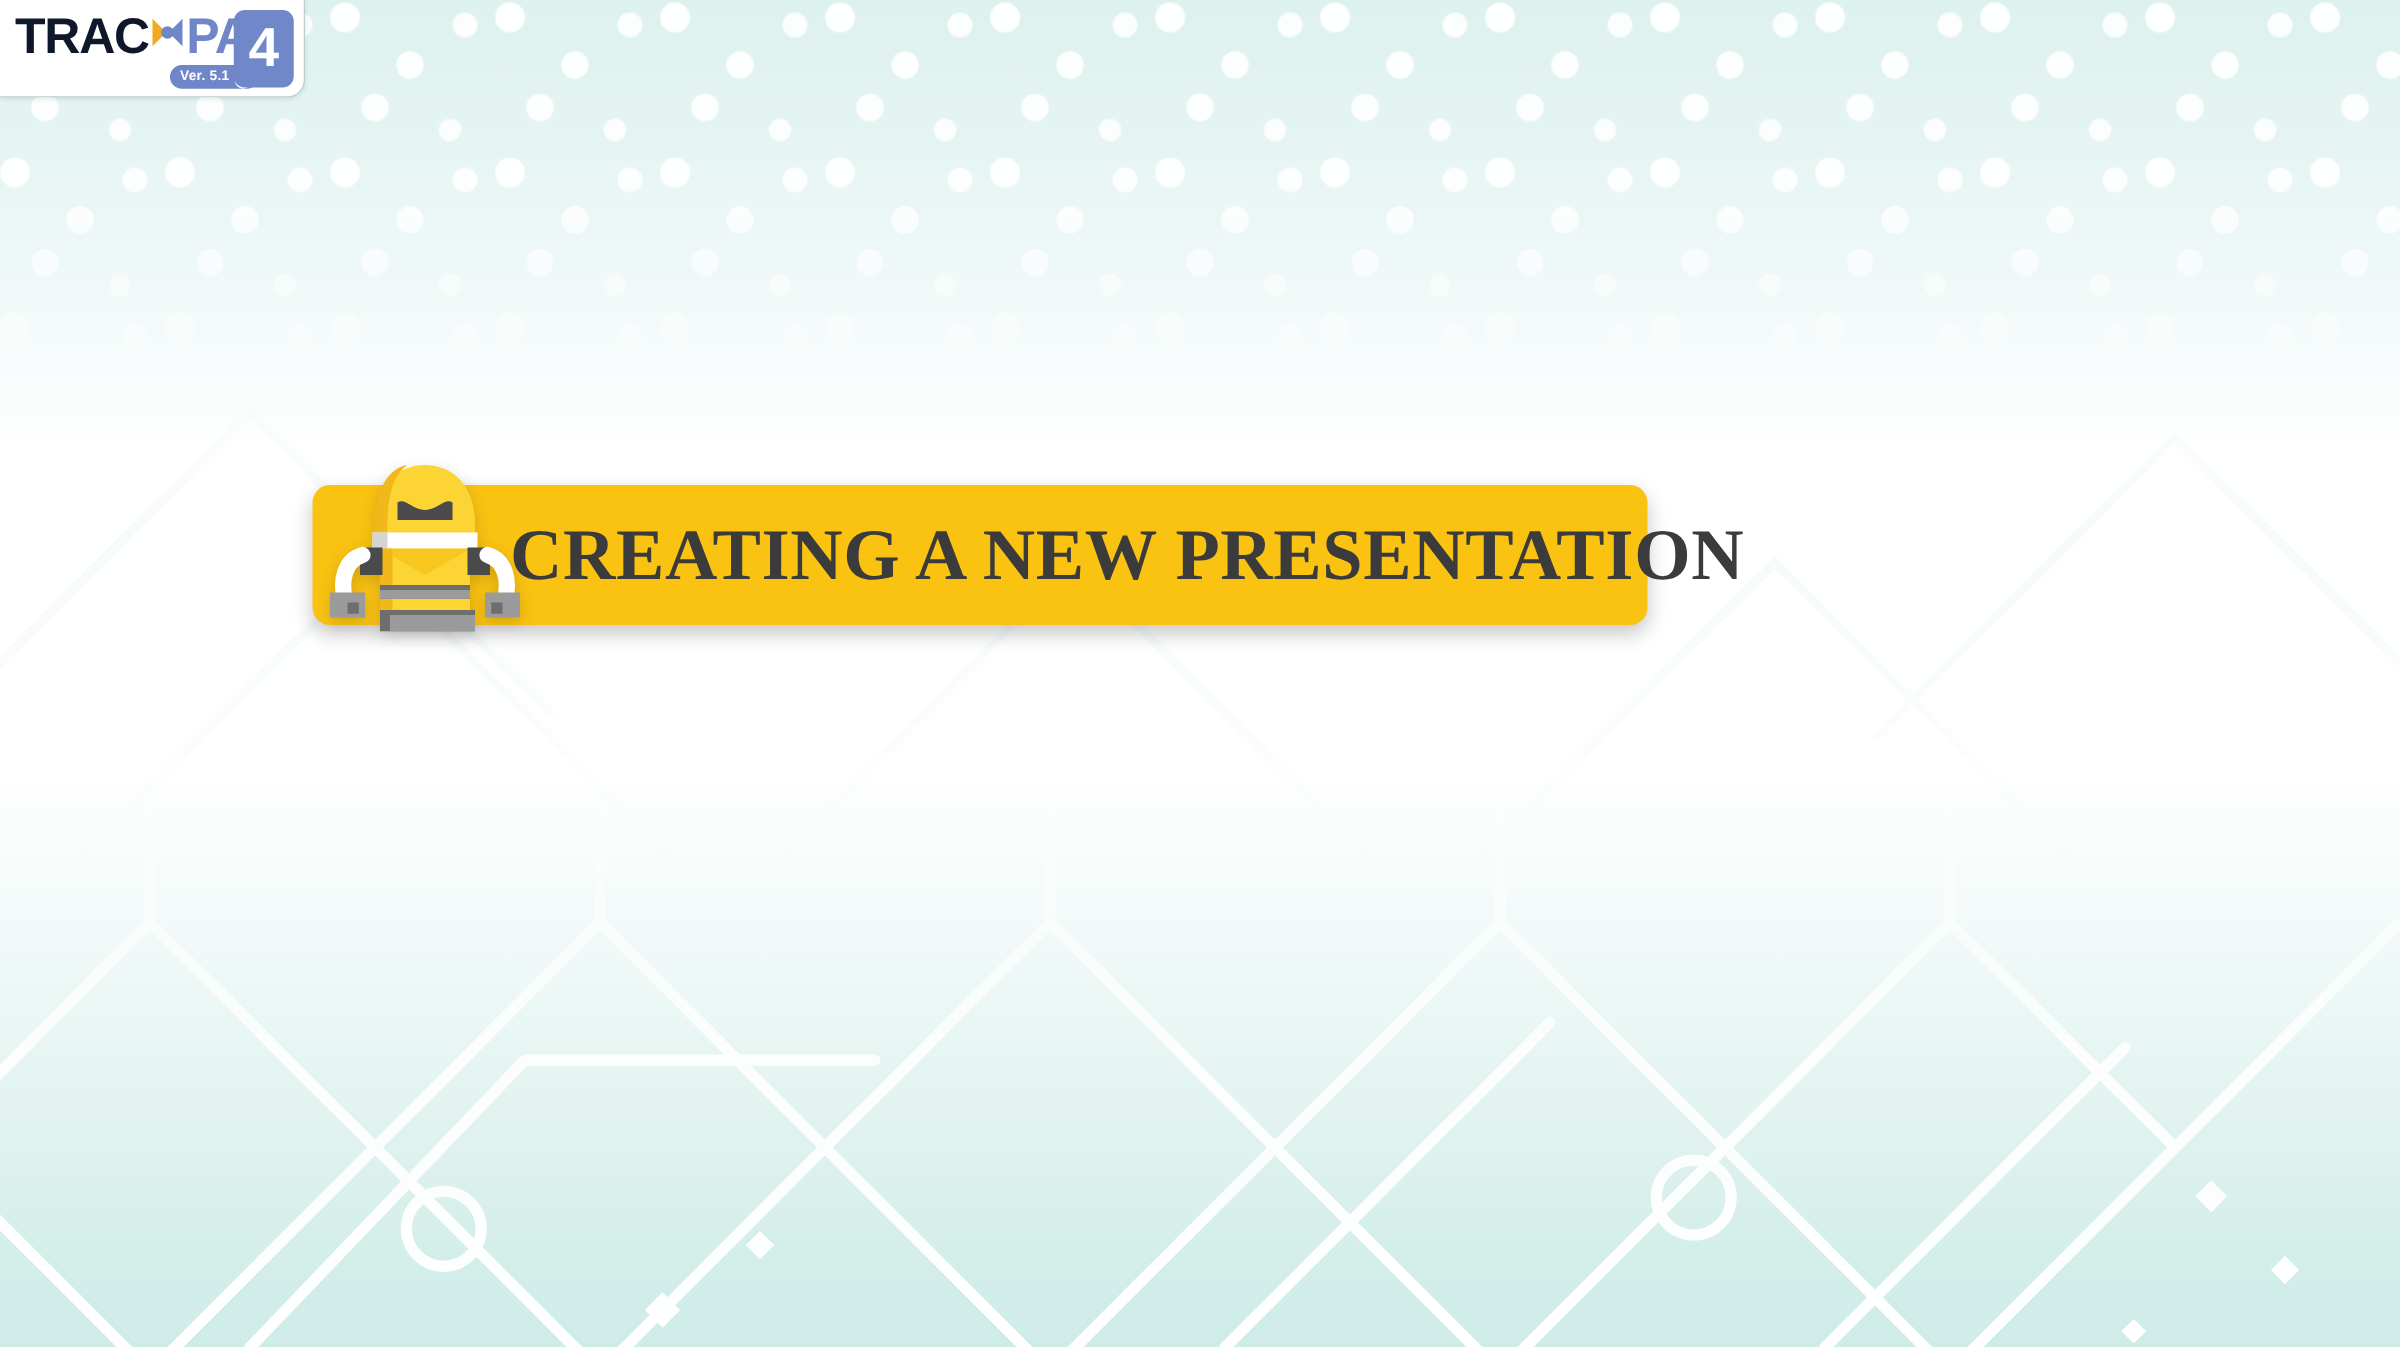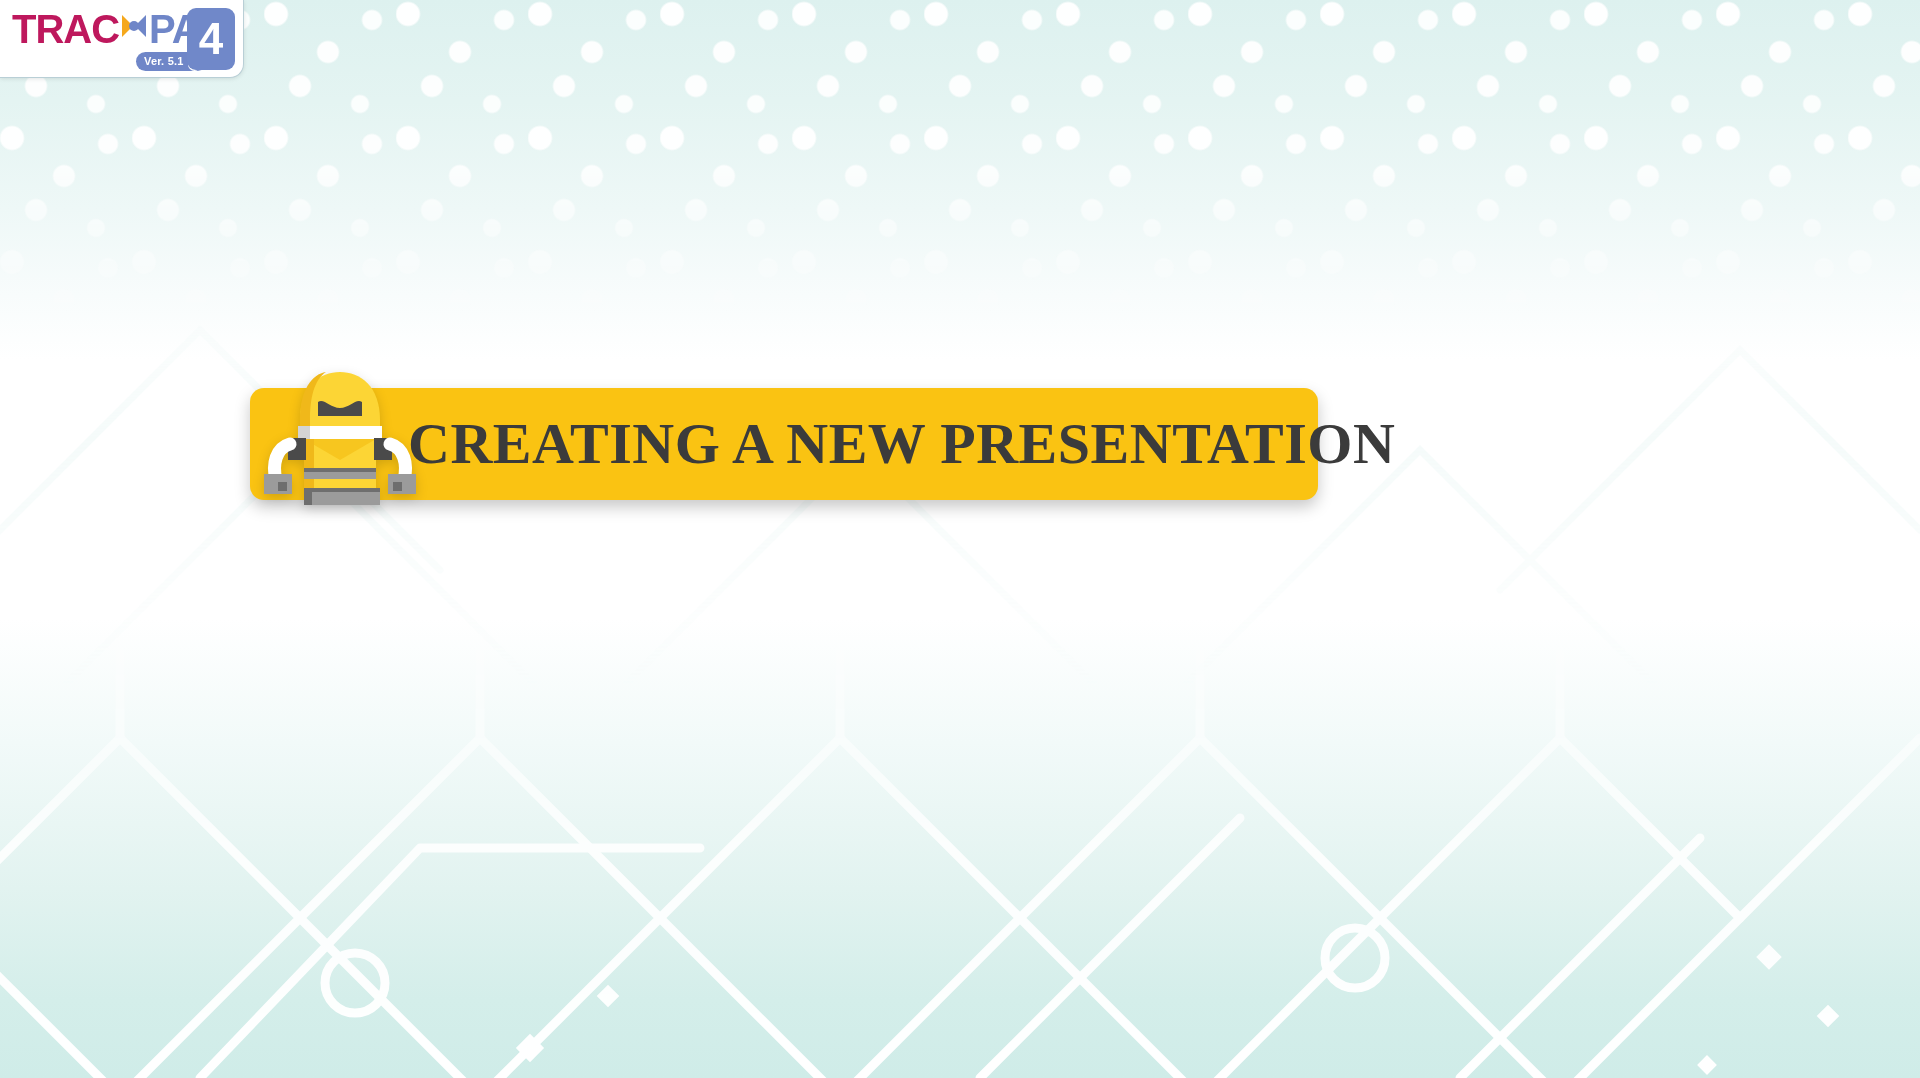--- a/index.html
+++ b/index.html
@@ -62,21 +62,21 @@
     z-index:40;
   }
   .logo-inner { position:relative; width:100%; height:100%; }
   .logo-wordmark {
     position:absolute; left:12px; top:9px;
     font-size:40px; font-weight:bold;
     letter-spacing:-1px;
     line-height:40px;
     font-family:"Liberation Sans", sans-serif;
   }
-  .wm-track { color:#be185d; }
+  .wm-track { color:#0f172a; }
   .wm-pad   { color:#6f86c8; }
   .wm-k-slot { display:inline-block; width:30px; position:relative; vertical-align:top; height:40px; }
   .logo-ver {
     position:absolute; left:136px; top:52px;
     height:19px; padding:0 6px 0 8px;
     background:#6f86c8;
     border-radius:10px;
     color:#ffffff; font-size:11px; font-weight:bold;
     line-height:19px; letter-spacing:0.2px;
     display:flex; align-items:flex-end; gap:4px;

